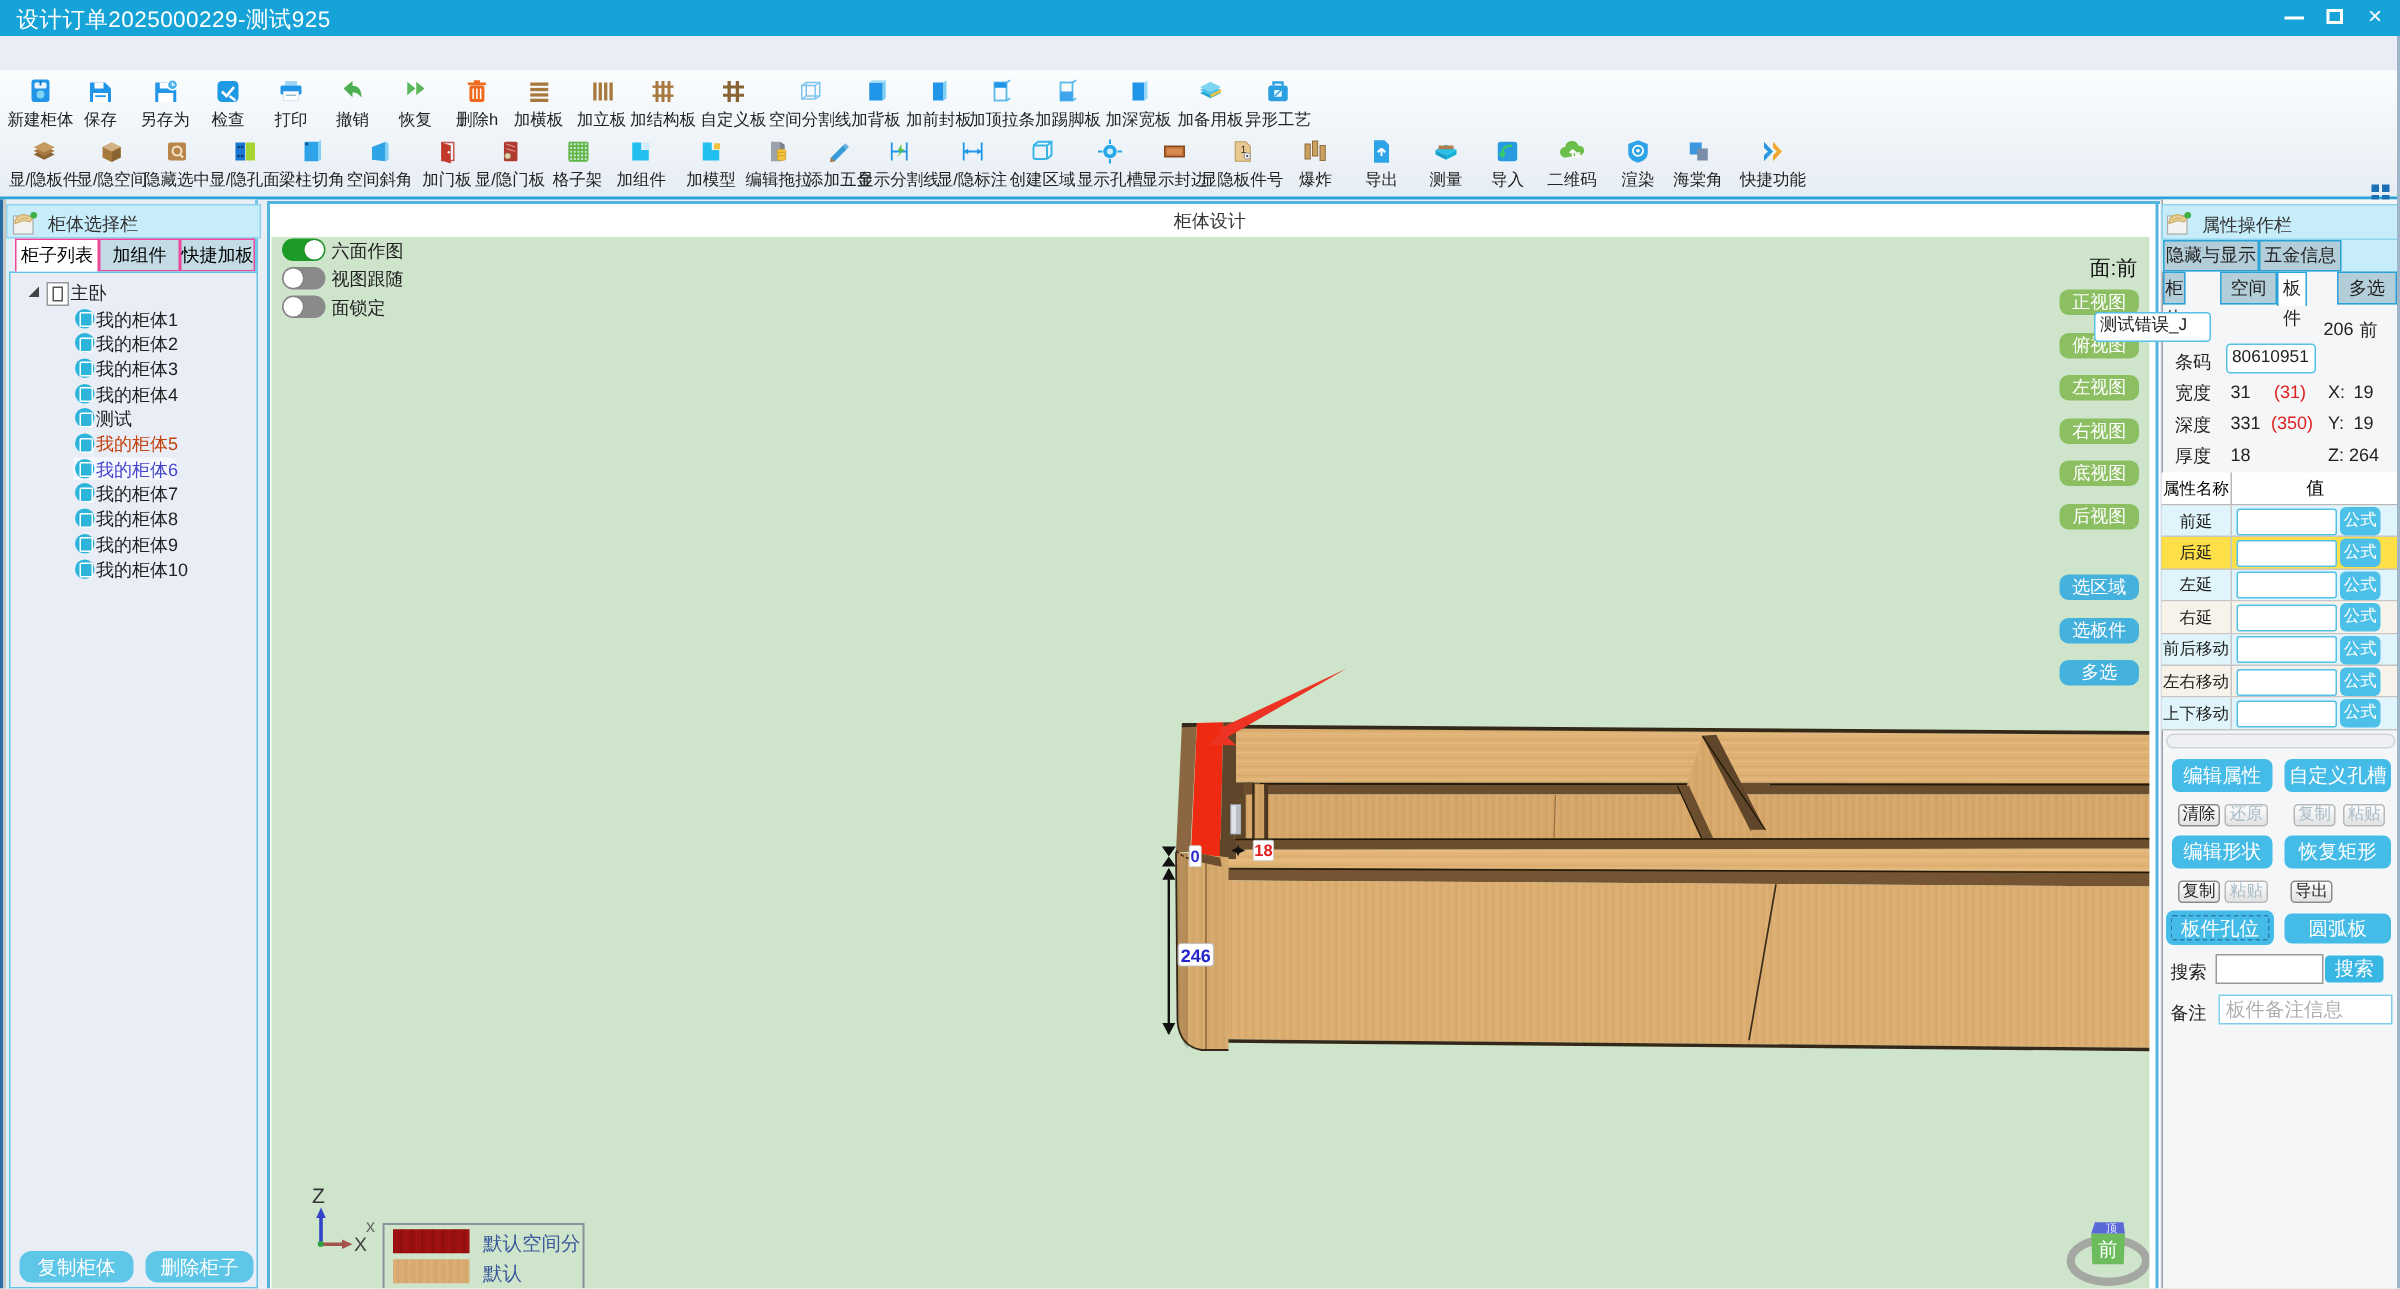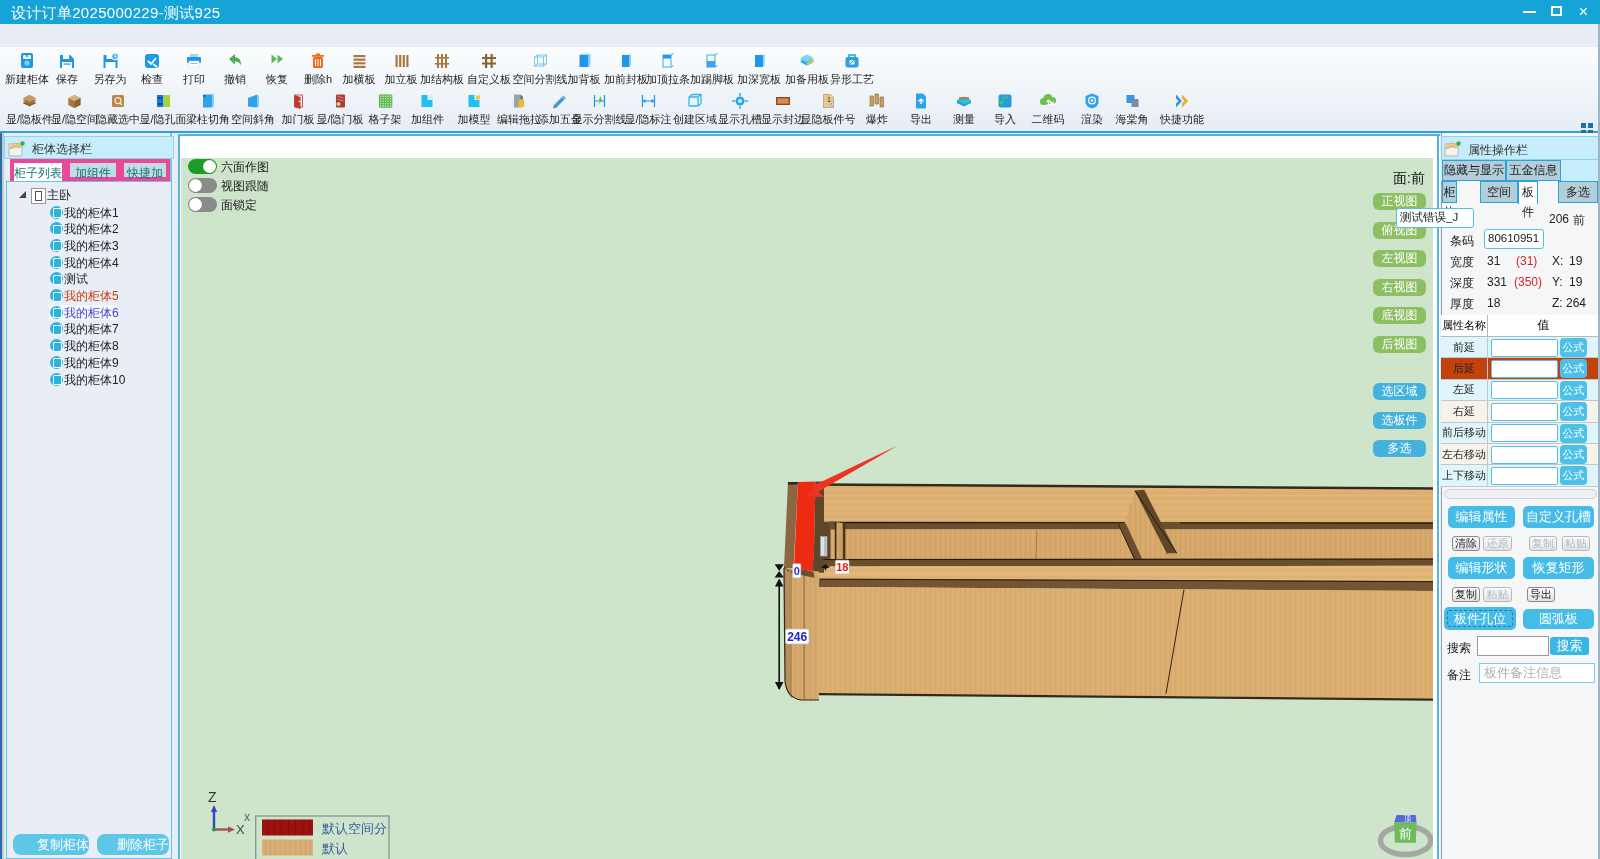--- a/index.html
+++ b/index.html
@@ -16,27 +16,27 @@
 
 #ribbon{left:0;top:47px;width:1600px;height:86px;background:linear-gradient(#fbfdfe,#e6edf4);border-bottom:2px solid #2aa3d8}
 .ri{position:absolute;transform:translateX(-50%);text-align:right;white-space:nowrap}
 .ri svg{display:block;margin:0 auto}
 .ri .lb{display:block;font-size:11px;color:#222;margin-top:2px}
 
 #lborder{left:0;top:133px;width:6px;height:726px;background:linear-gradient(90deg,#2a6da6 0 2px,#c8c8c4 2px 4px,#d8f2fc 4px 6px)}
 #lpanel{left:6px;top:133px;width:166px;height:726px;background:#e9edf6;border-right:2px solid #6fcbe9}
 #lphead{left:4px;top:136px;width:170px;height:23px;background:#c8edfa;border:1px solid #8ed4ee}
 #lphead .t{position:absolute;left:27px;top:4px;font-size:12px;color:#333}
-.ltab{position:absolute;top:159px;height:22px;border:4px solid #ec4899;background:#c2dbe4;font-size:12px;color:#0f766e;text-align:center;line-height:20px}
+.ltab{position:absolute;top:159px;height:22px;border:1px solid #ec4899;background:#c2dbe4;font-size:12px;color:#000000;text-align:center;line-height:20px}
 .ltab.act{background:#fff;border-bottom:none;z-index:2}
 #ltree{left:6px;top:181px;width:166px;height:678px;border:1px solid #62c2e8;background:#e9edf6}
 .titem{position:absolute;font-size:12px;color:#222;white-space:nowrap}
 .ticon{position:absolute;width:13px;height:13px;border-radius:50%;background:#2db4da}
 .ticon:after{content:"";position:absolute;left:3px;top:2.5px;width:7px;height:8px;border:1px solid #fff;border-radius:1px}
-.lbtn{position:absolute;height:21px;background:#5ec7e8;border-radius:8px;color:#fff;font-size:13px;text-align:right;line-height:21px}
+.lbtn{position:absolute;height:21px;background:#5ec7e8;border-radius:8px;color:#fff;font-size:13px;text-align:center;line-height:21px}
 
 #cwrap{left:178px;top:134px;width:1262px;height:725px;background:#fff;border-left:2px solid #55b4de;border-top:2px solid #55b4de}
 #ctitle{left:180px;top:137px;width:1253px;height:21px;background:#fff;font-size:12px;color:#333;text-align:center;line-height:20px}
 #canvas{left:181px;top:158px;width:1252px;height:701px;background:#cee5cc;overflow:hidden}
 #crightline{left:1437px;top:134px;width:2px;height:725px;background:#55b4de}
 
 .tog{position:absolute;width:29px;height:15px;border-radius:8px}
 .tog .knob{position:absolute;top:1px;width:13px;height:13px;border-radius:50%;background:#fff;box-shadow:0 0 1px rgba(0,0,0,.4)}
 .toglb{position:absolute;font-size:12px;color:#222}
 
@@ -553,20 +553,21 @@
 <div class="ticon" style="left:43px;top:157.1px"></div>
 <div class="titem" style="left:57px;top:156.1px;color:#222">我的柜体8</div>
 <div class="ticon" style="left:43px;top:173.8px"></div>
 <div class="titem" style="left:57px;top:172.8px;color:#222">我的柜体9</div>
 <div class="ticon" style="left:43px;top:190.5px"></div>
 <div class="titem" style="left:57px;top:189.5px;color:#222">我的柜体10</div>
     </div>
   <div class="lbtn" style="left:13px;top:834px;width:76px">复制柜体</div>
   <div class="lbtn" style="left:97px;top:834px;width:72px">删除柜子</div>
   <div class="abs" id="cwrap"></div>
+  <div class="abs" id="ctitle">柜体设计</div>
   <div class="abs" id="canvas">
       <div class="tog" style="left:7px;top:1px;background:#1d9b27">
         <div class="knob" style="right:1px"></div>
       </div>
       <div class="toglb" style="left:40px;top:1px">六面作图</div>
 <div class="tog" style="left:7px;top:20px;background:#8a8a8a">
         <div class="knob" style="left:1px"></div>
       </div>
       <div class="toglb" style="left:40px;top:20px">视图跟随</div>
 <div class="tog" style="left:7px;top:39px;background:#8a8a8a">
@@ -721,21 +722,21 @@
 <div class="flabel" style="left:1566px;top:296px">264</div>
 <div class="abs" style="left:1441px;top:315px;width:157px;height:22px;background:#fff;border-bottom:1px solid #b8b8b8">
       <div style="position:absolute;left:0;top:0;width:47px;height:100%;border-right:1px solid #b8b8b8;font-size:11px;display:flex;align-items:center;justify-content:center">属性名称</div>
       <div style="position:absolute;left:48px;top:0;right:0;height:100%;font-size:12px;display:flex;align-items:center;justify-content:center">值</div>
     </div>
 <div class="prow" style="top:337.0px;background:#dff5fb">
       <div class="pl">前延</div>
       <div class="pin"></div>
       <div class="pbtn">公式</div>
     </div>
-<div class="prow" style="top:358.4px;background:#c2410c">
+<div class="prow" style="top:358.4px;background:#fde047">
       <div class="pl">后延</div>
       <div class="pin"></div>
       <div class="pbtn">公式</div>
     </div>
 <div class="prow" style="top:379.8px;background:#dff5fb">
       <div class="pl">左延</div>
       <div class="pin"></div>
       <div class="pbtn">公式</div>
     </div>
 <div class="prow" style="top:401.2px;background:#f7f3ea">

